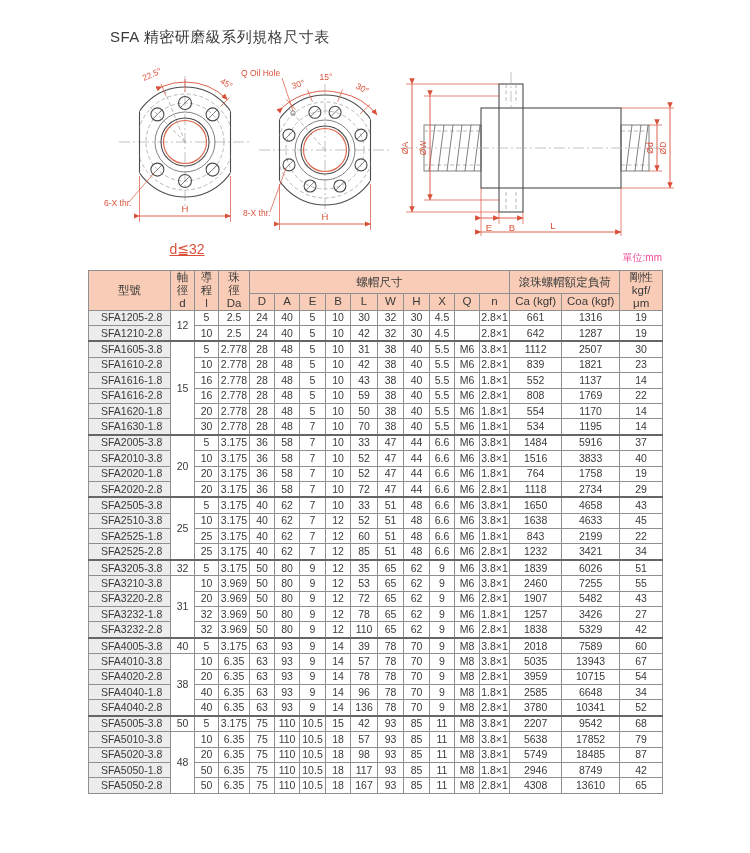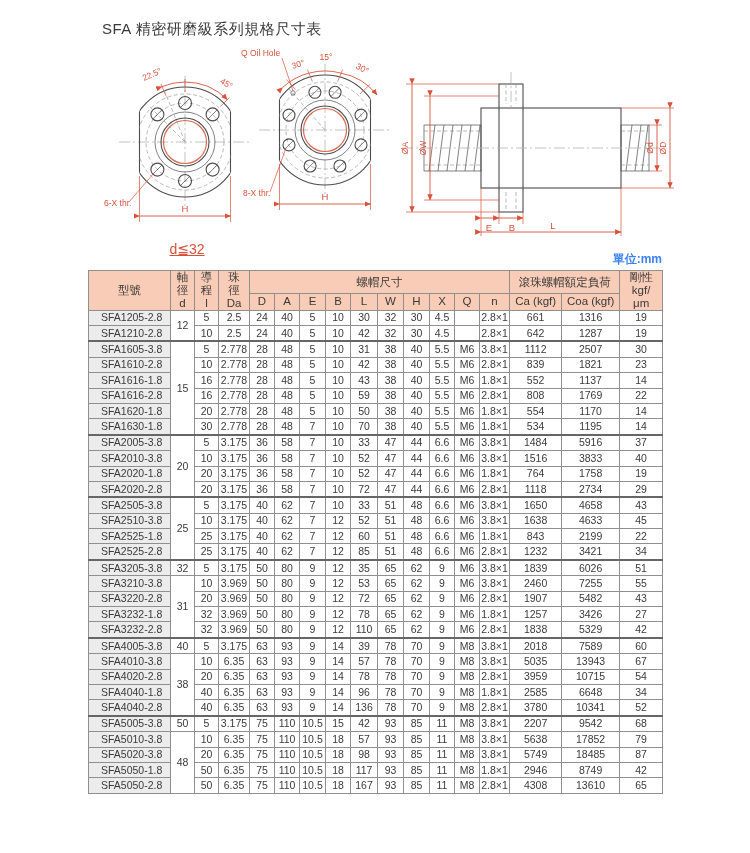--- a/index.html
+++ b/index.html
@@ -1,26 +1,26 @@
 <!DOCTYPE html>
 <html><head>
 <meta charset="utf-8">
 <style>
   html,body{margin:0;padding:0;background:#ffffff;}
   .page{position:relative;width:750px;height:853px;background:#ffffff;overflow:hidden;
         font-family:"Liberation Sans",sans-serif;color:#3c3c3c;}
-  .title{position:absolute;left:98px;top:16px;margin:4px;font-size:15px;font-weight:normal;
+  .title{position:absolute;left:98px;top:16px;margin:12px;font-size:15px;font-weight:normal;
          color:#3a3a3a;letter-spacing:.5px;}
   .drawing{position:absolute;}
   #draw-left{left:103px;top:54px;}
-  #draw-mid{left:240px;top:42px;}
+  #draw-mid{left:240px;top:62px;}
   #draw-side{left:396px;top:58px;}
   .caption{text-align:center;color:#d9513a;font-size:14px;margin-top:1px;text-decoration:underline;}
   .unit-note{position:absolute;left:450px;top:251px;width:212px;text-align:right;
-             font-size:12px;color:#3b82f6;font-weight:bold;}
+             font-size:10px;color:#ec4899;}
   table.spec{position:absolute;left:88px;top:270px;width:574px;border-collapse:collapse;
              table-layout:fixed;color:#3a3a3a;}
   .spec th,.spec td{border:1px solid #8f8f8f;text-align:center;vertical-align:middle;
              padding:0;overflow:hidden;}
   .spec thead th{background:#f8ccb6;font-weight:normal;font-size:11.5px;line-height:1.12;}
   .spec thead tr.r1 th{height:22px;}
   .pre{white-space:pre-line;}
   .spec tbody td{height:14.4px;line-height:13px;font-size:10.5px;background:#ffffff;}
   .spec tbody td.model{background:#ececec;text-align:left;padding-left:12px;font-size:10.5px;}
   .spec tbody tr.family-start td{border-top:2px solid #666666;}

